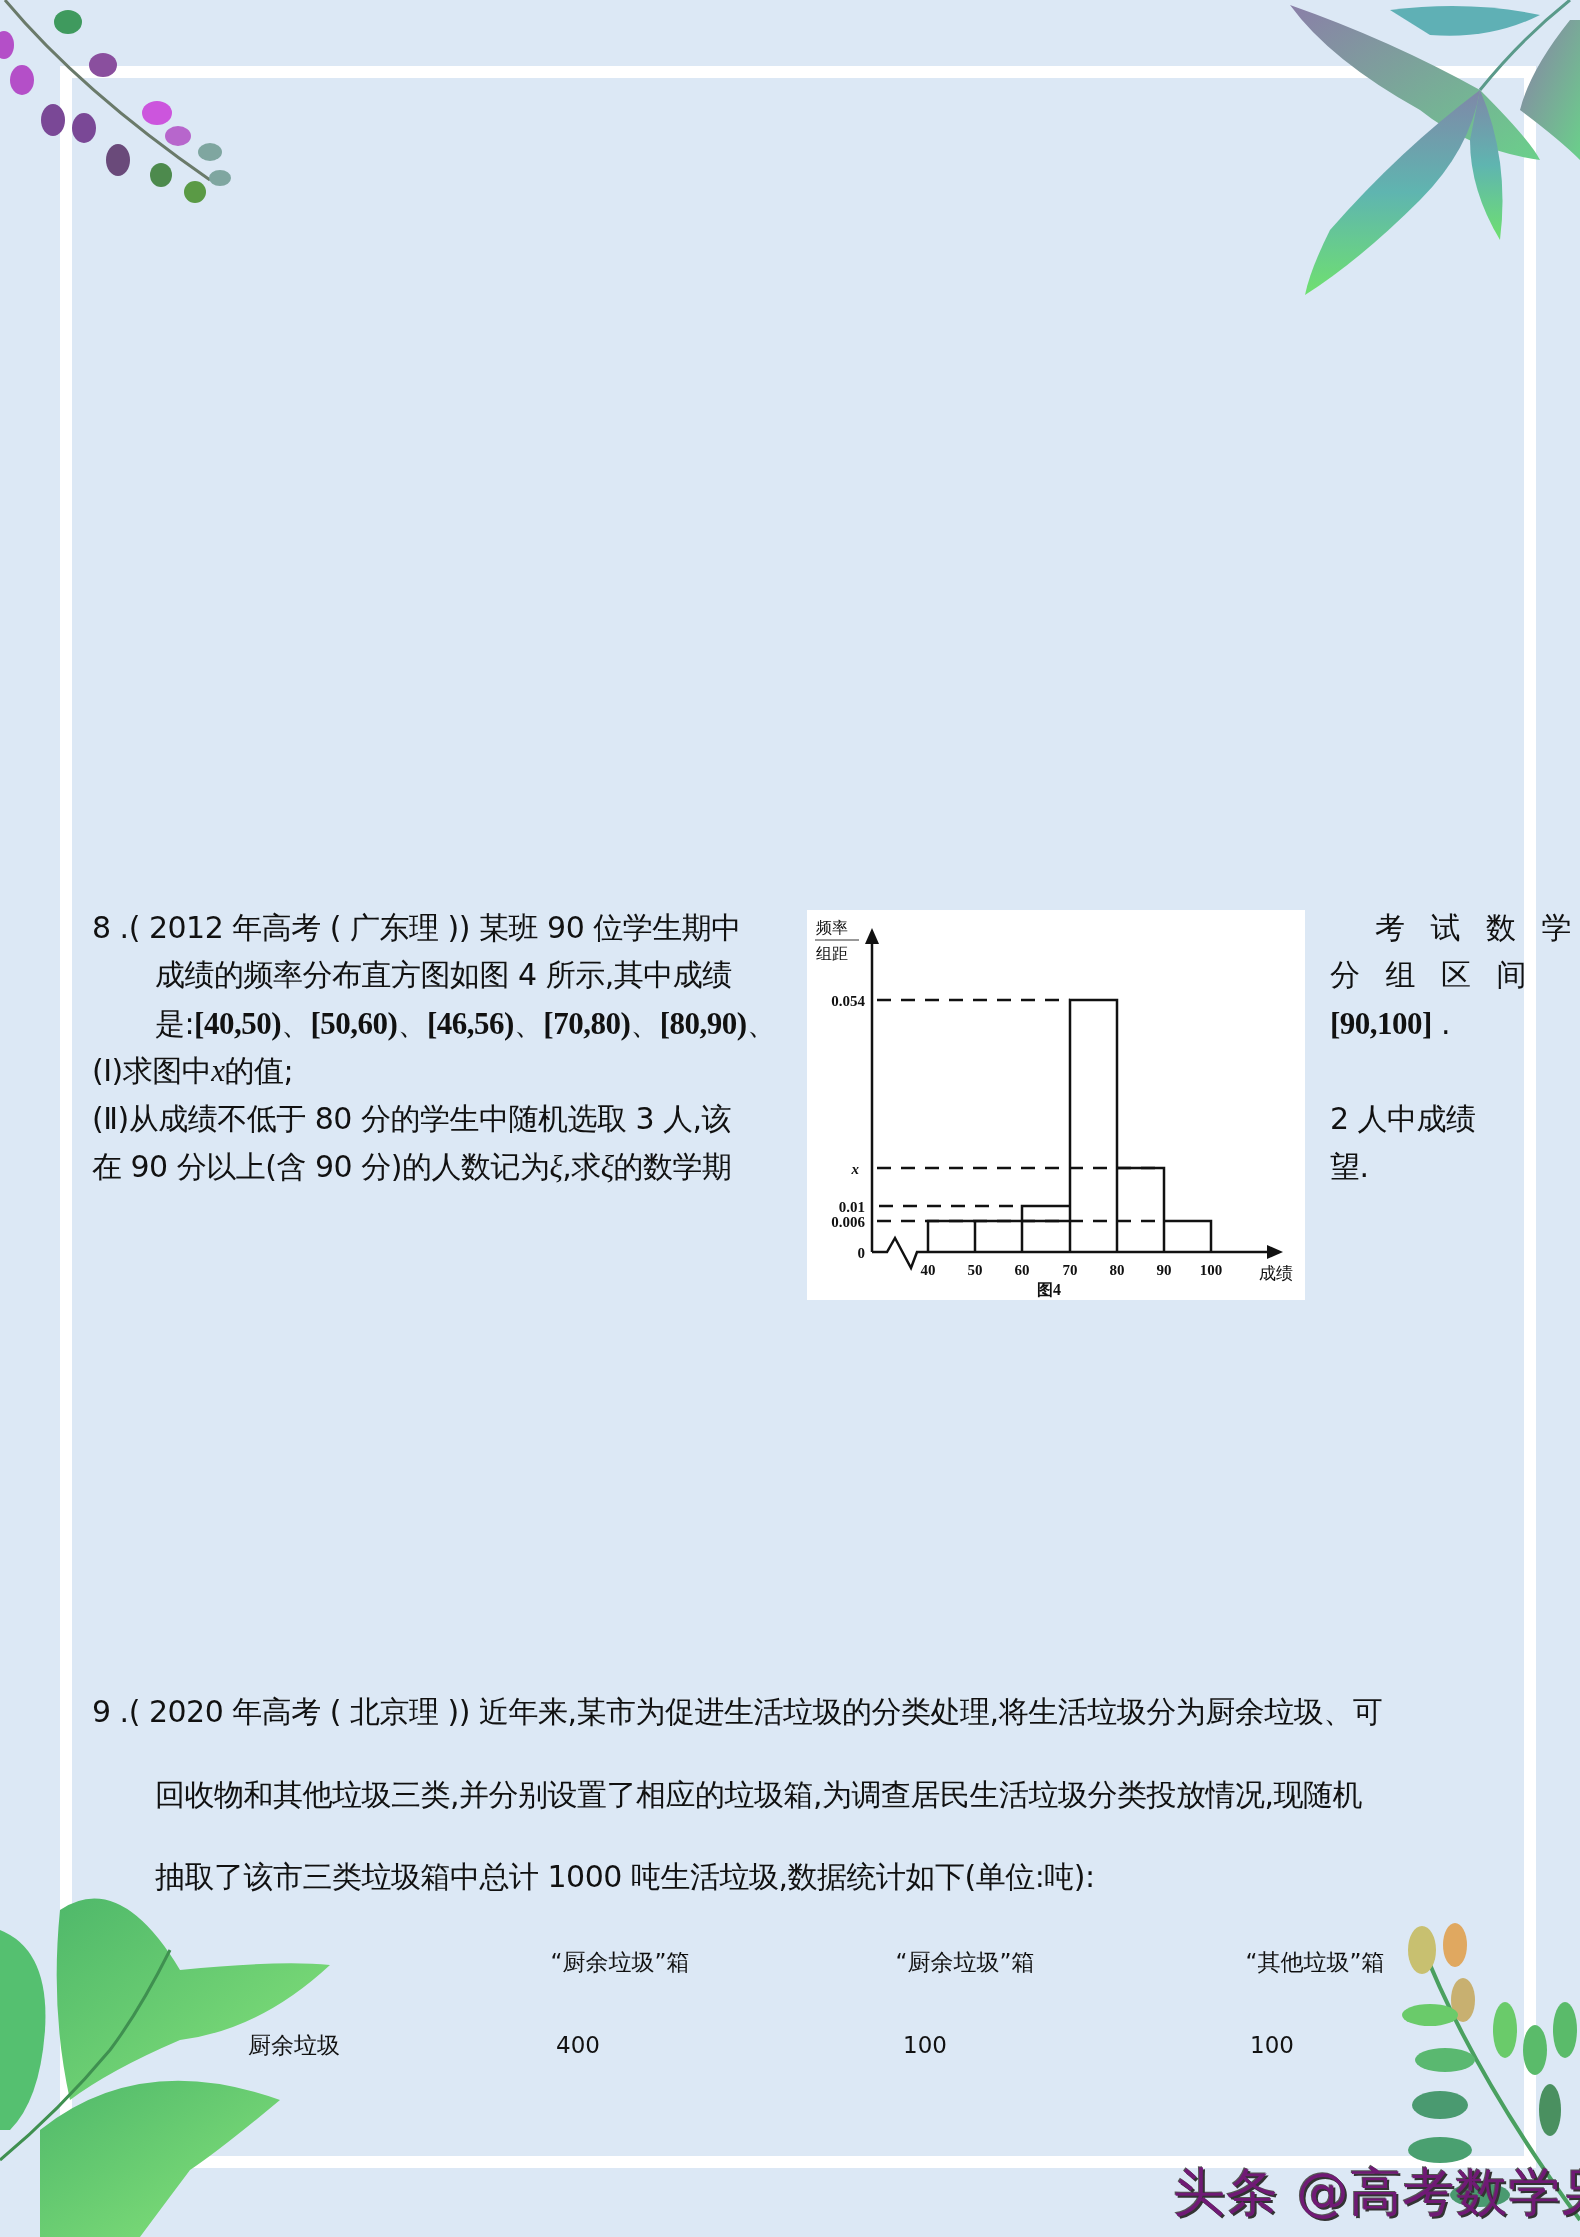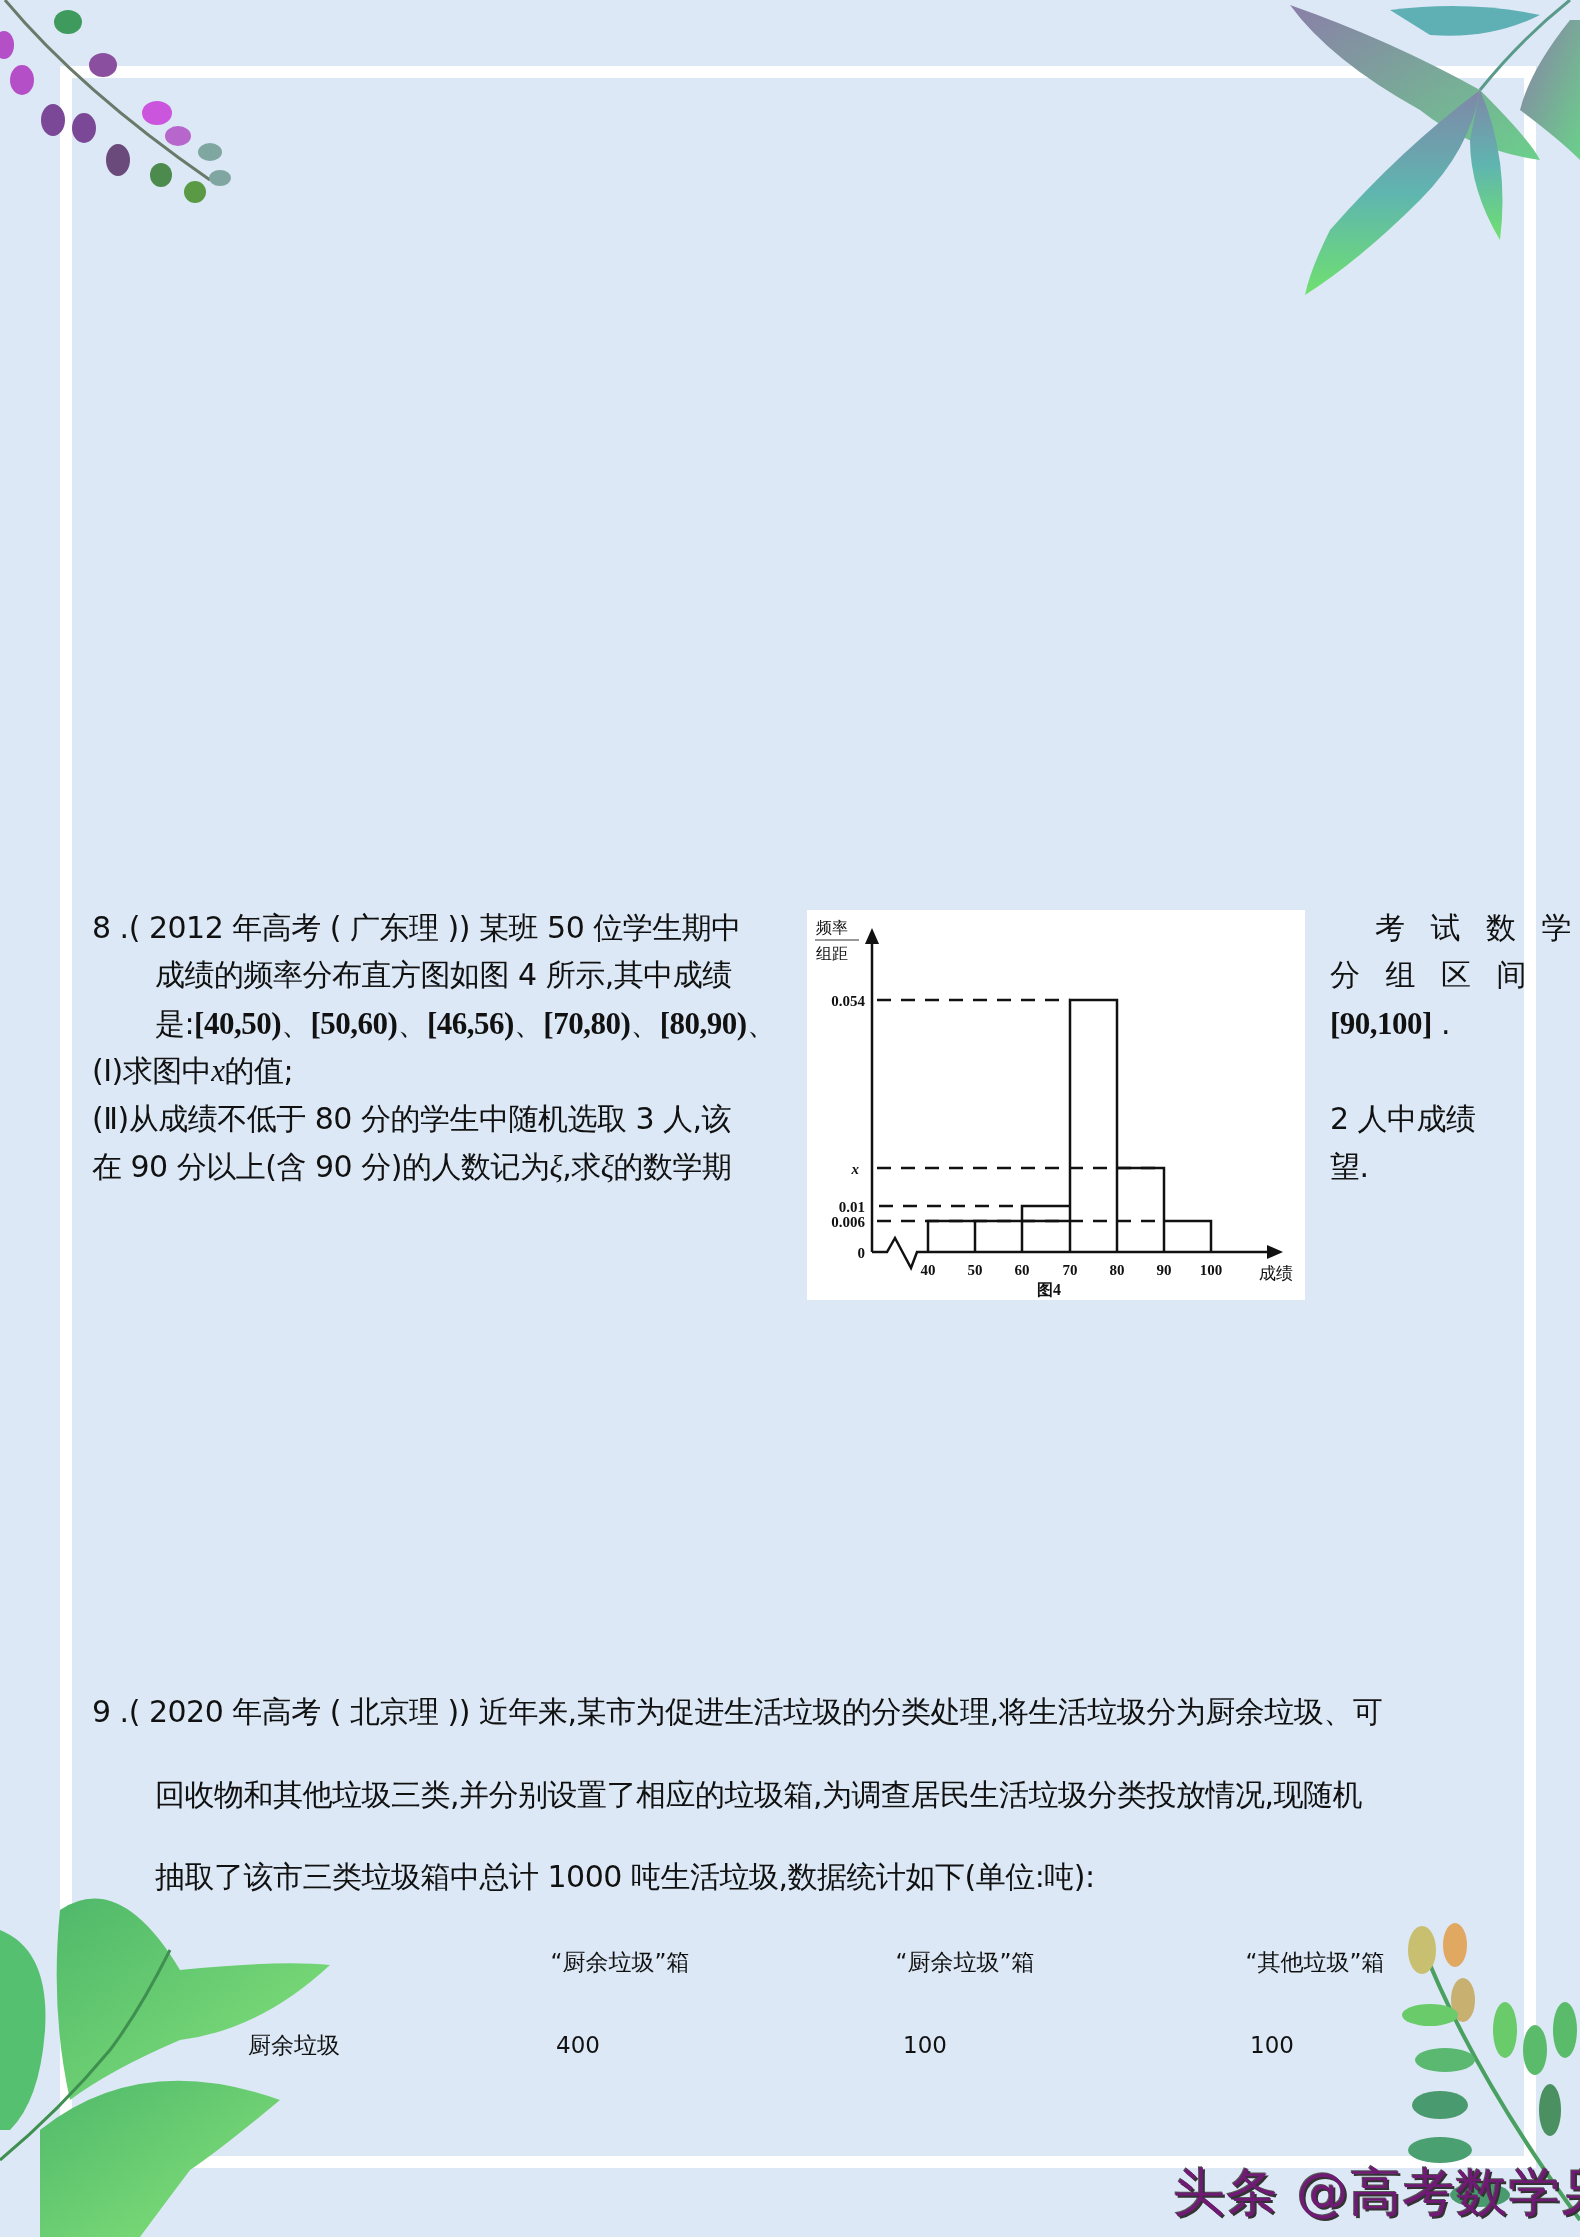--- a/index.html
+++ b/index.html
@@ -100,21 +100,21 @@
   <ellipse cx="80" cy="275" rx="30" ry="12" fill="#4a9a70"></ellipse>
   <ellipse cx="105" cy="110" rx="12" ry="28" fill="#6acb6a"></ellipse>
   <ellipse cx="135" cy="130" rx="12" ry="25" fill="#5abb6a"></ellipse>
   <ellipse cx="165" cy="110" rx="12" ry="28" fill="#5abb6a"></ellipse>
   <ellipse cx="150" cy="190" rx="11" ry="26" fill="#4a9060"></ellipse>
 </svg>
 
 <div>
   <div class="txt" style="left:92px;top:904px">
     <span>8 .</span><span>( 2012 年高考 ( 广东理 ))</span>
-    <span>某班 50 位学生期中</span>
+    <span>某班 90 位学生期中</span>
   </div>
   <div class="txt" style="left:155px;top:951px">成绩的频率分布直方图如图 4 所示,其中成绩</div>
   <div class="txt" style="left:155px;top:1000px">
     <span>是:</span><span class="math">[40,50)</span><span>、</span><span class="math">[50,60)</span><span>、</span><span class="math">[46,56)</span><span>、</span><span class="math">[70,80)</span><span>、</span><span class="math">[80,90)</span><span>、</span>
   </div>
   <div class="txt" style="left:92px;top:1047px">
     <span>(Ⅰ)求图中</span><span class="mathi">x</span><span>的值;</span>
   </div>
   <div class="txt" style="left:92px;top:1095px">(Ⅱ)从成绩不低于 80 分的学生中随机选取 3 人,该</div>
   <div class="txt" style="left:92px;top:1143px">

